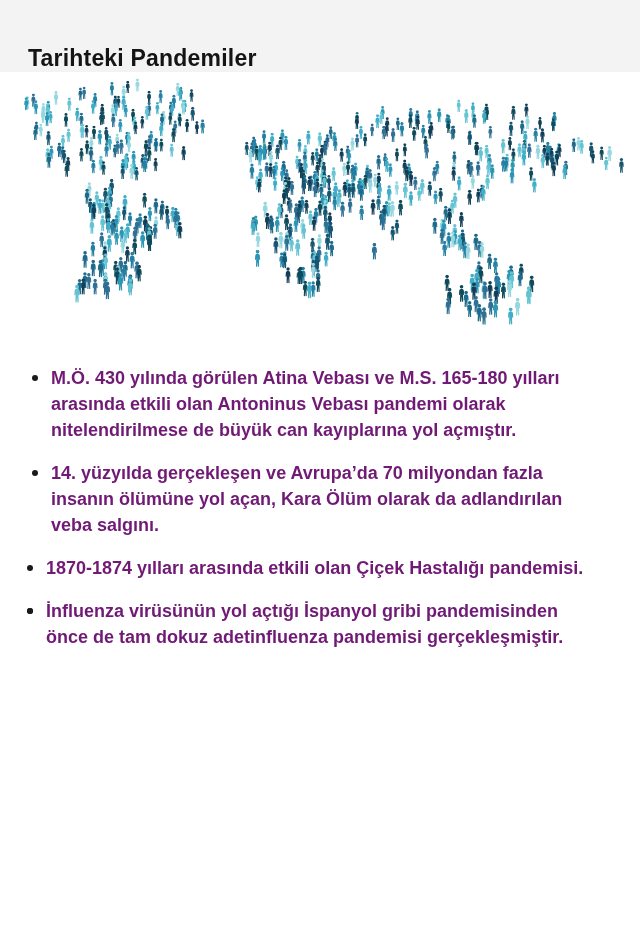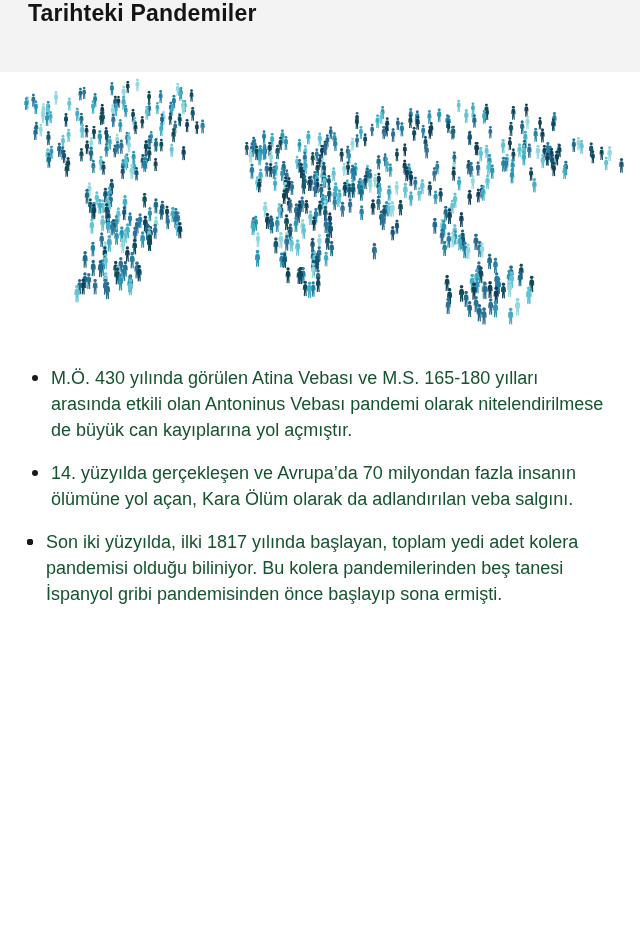--- a/index.html
+++ b/index.html
@@ -9,21 +9,21 @@
     font-family: "Liberation Sans", sans-serif;
     overflow: hidden;
   }
   .page { width: 640px; height: 935px; background: #ffffff; }
 
   
   .header {
     height: 72px;
     background: #f3f3f4;
     display: flex;
-    align-items: flex-start;
+    align-items: flex-end;
     padding: 0 28px;
   }
   .header h1 {
     font-size: 23px;
     font-weight: 700;
     color: #141414;
     letter-spacing: 0.2px;
   }
 
   
@@ -40,22 +40,23 @@
     list-style: none;
     margin: 17px 34px 0 27px;
     padding: 0;
   }
   ul.bullets li {
     position: relative;
     padding-left: 19px;
     margin-bottom: 17px;
     font-size: 18px;
     line-height: 26px;
-    color: #14532d;
+    color: #701a75;
     max-width: 577px;
+    font-weight: bold;
   }
   ul.bullets li.inset { margin-left: 5px; }
   ul.bullets li .dot {
     position: absolute;
     left: 0;
     top: 10px;
     width: 6px;
     height: 6px;
     border-radius: 50%;
     background: #1a1a1a;
@@ -697,18 +698,18 @@
           <use href="#person-shape" width="10" height="22" fill="#1d6a8a" transform="translate(475.2 231.8) scale(0.82)"></use>
           <use href="#person-shape" width="10" height="22" fill="#3fadc6" transform="translate(506.7 235.4) scale(0.79)"></use>
           <use href="#person-shape" width="10" height="22" fill="#2e6f94" transform="translate(480.0 235.1) scale(0.81)"></use>
         </g>
     </svg>
   </figure>
 
   <ul class="bullets">
     <li class="inset"><span class="dot"></span><span>M.Ö. 430 yılında görülen Atina Vebası ve M.S. 165-180 yılları arasında etkili olan Antoninus Vebası pandemi olarak nitelendirilmese de büyük can kayıplarına yol açmıştır.</span></li>
     <li class="inset"><span class="dot"></span><span>14. yüzyılda gerçekleşen ve Avrupa’da 70 milyondan fazla insanın ölümüne yol açan, Kara Ölüm olarak da adlandırılan veba salgını.</span></li>
+    <li><span class="dot"></span><span>1870-1874 yılları arasında etkili olan Çiçek Hastalığı pandemisi.</span></li>
     <li><span class="dot"></span></li>
-    <li><span class="dot"></span></li>
-    <li><span class="dot"></span><span>Son iki yüzyılda, ilki 1817 yılında başlayan, toplam yedi adet kolera pandemisi olduğu biliniyor. Bu kolera pandemilerinden beş tanesi İspanyol gribi pandemisinden önce başlayıp sona ermişti.</span></li>
+    <li><span class="dot"></span><span>İnfluenza virüsünün yol açtığı İspanyol gribi pandemisinden önce de tam dokuz adetinfluenza pandemisi gerçekleşmiştir.</span></li>
   </ul>
 
 </div>
 
 </body></html>

